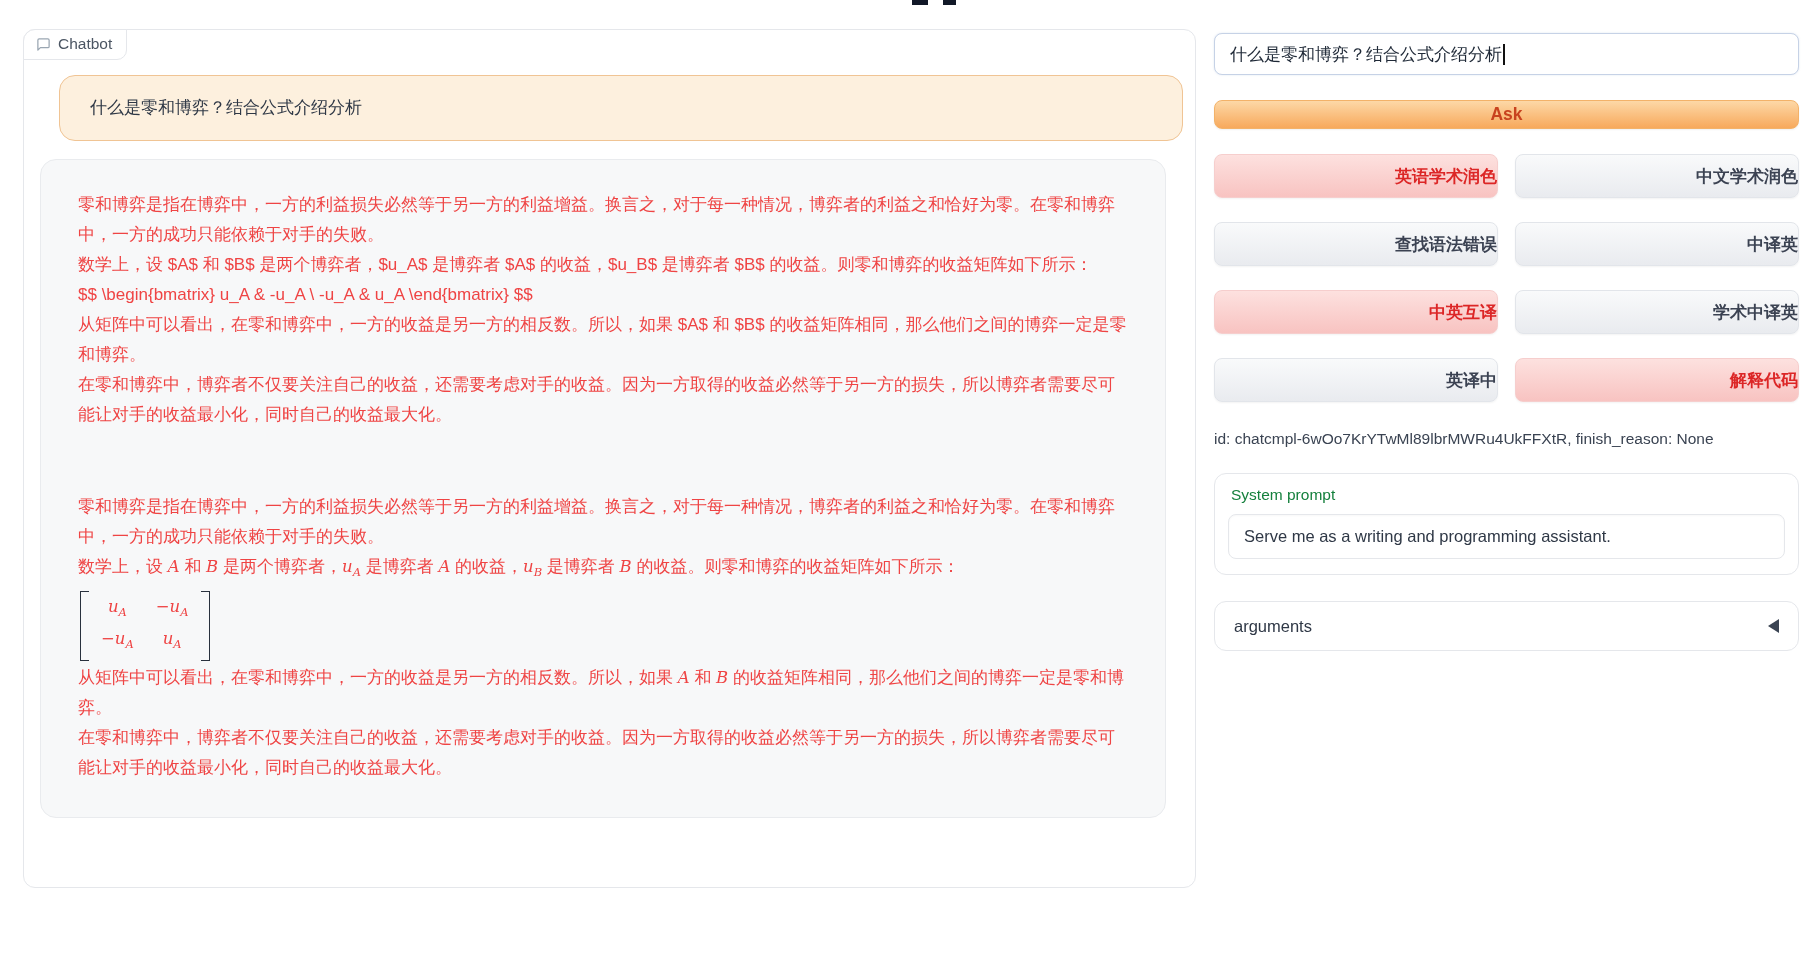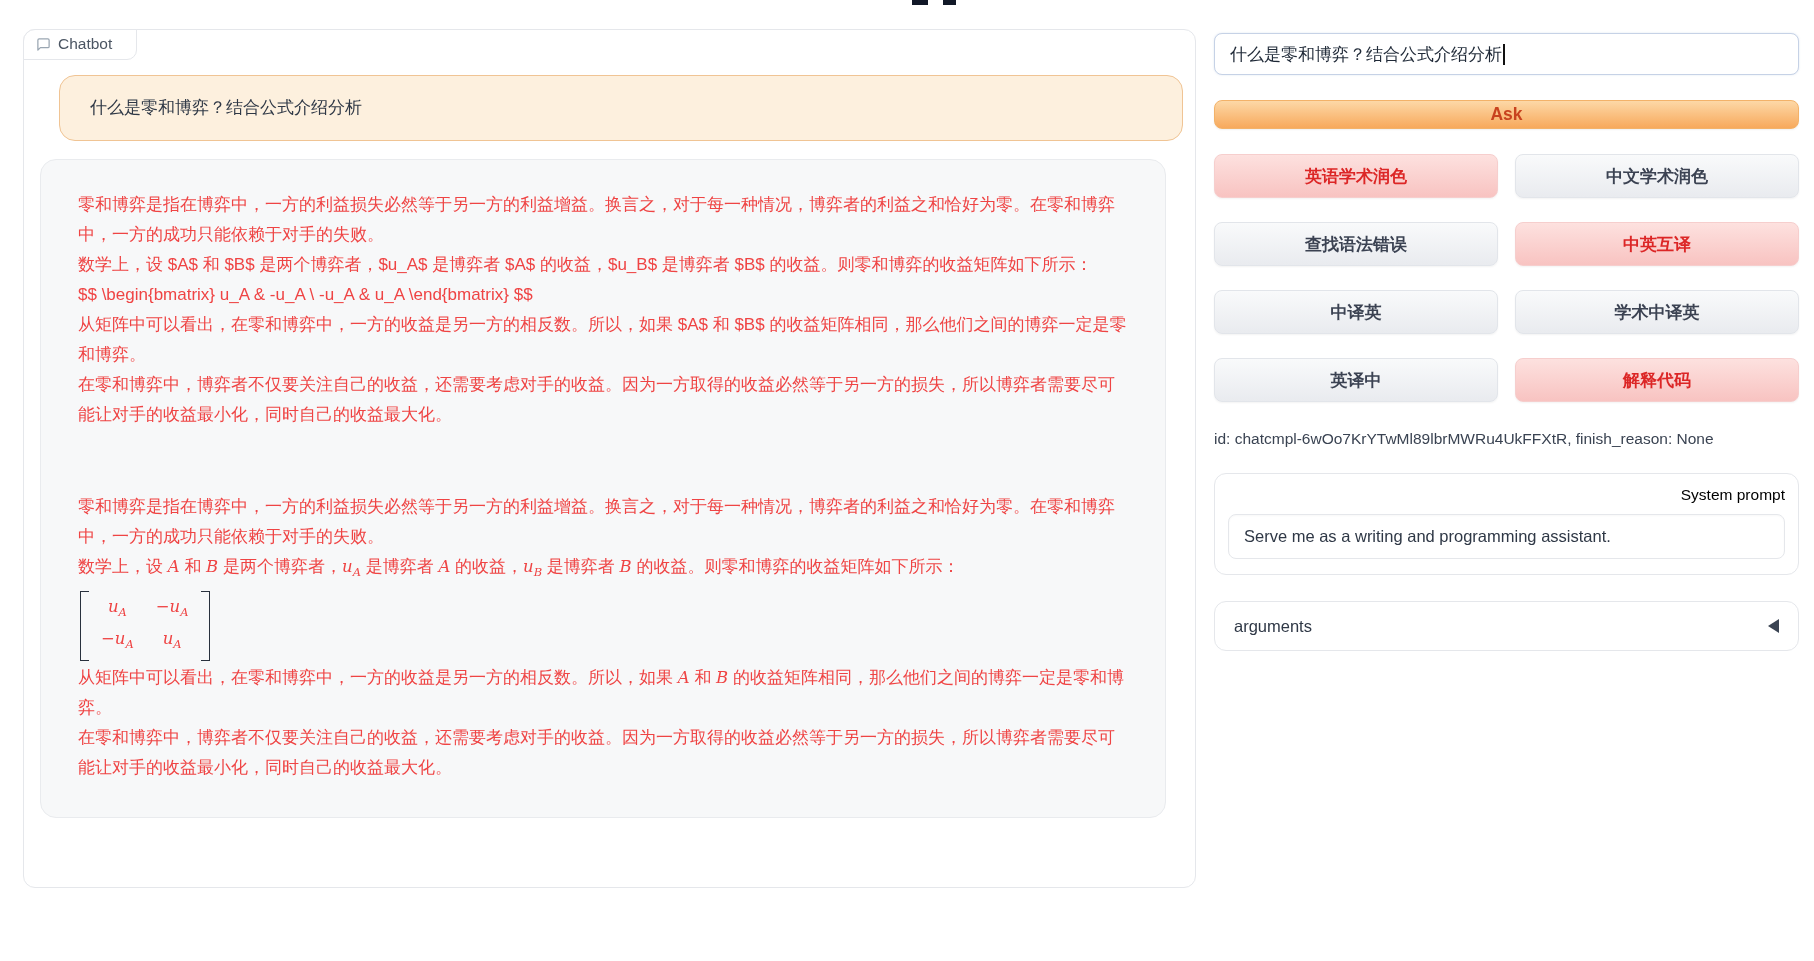--- a/index.html
+++ b/index.html
@@ -19,21 +19,21 @@
   
   .chat-panel {
     position:absolute; left:23px; top:29px; width:1173px; height:859px;
     background:#fff; border:1px solid #e5e7eb; border-radius:12px;
   }
   .chat-label {
     position:absolute; left:-1px; top:-1px;
     display:flex; align-items:center; gap:7px;
     background:#fff; border:1px solid #e5e7eb;
     border-radius:12px 0 10px 0;
-    padding:5px 24px 6px 12px;
+    padding:5px 14px 6px 12px;
     font-size:15.5px; color:#4b5563;
   }
   .bubble-user {
     position:absolute; left:35px; top:45px; width:1124px;
     background:#fdf0de; border:1px solid #f0c494; border-radius:16px;
     padding:19px 30px; font-size:17px; line-height:26px; color:#2f3846;
   }
   .bubble-bot {
     position:absolute; left:16px; top:129px; width:1126px;
     background:#f7f8f9; border:1px solid #e9ebee; border-radius:16px;
@@ -78,40 +78,40 @@
     font-size:17.5px; font-weight:bold; color:#c8431f;
     cursor:pointer; box-shadow:0 1px 2px rgba(0,0,0,.06);
   }
 
   .btn-grid {
     margin-top:25px; display:grid;
     grid-template-columns:1fr 1fr; column-gap:17px; row-gap:24px;
   }
   .fn-btn {
     height:44px; border-radius:8px;
-    display:flex; align-items:center; justify-content:center;
+    display:flex; align-items:center; justify-content:flex-end;
     font-size:17px; font-weight:bold; cursor:pointer;
     box-shadow:0 1px 2px rgba(0,0,0,.05);
   }
   .fn-gray {
     background:linear-gradient(180deg,#f9fafb 0%,#e9ebef 100%);
     border:1px solid #e2e5ea; color:#3b4252;
   }
   .fn-red {
     background:linear-gradient(180deg,#fde1df 0%,#f8c3c1 100%);
     border:1px solid #f6cecd; color:#dc2626;
   }
 
   .status-line { margin-top:28px; font-size:15.5px; color:#3a4352; }
 
   .sys-group {
     margin-top:25px; border:1px solid #e5e7eb; border-radius:12px;
     background:#fff; padding:12px 13px 15px 13px;
   }
-  .sys-label { font-size:15.5px; color:#000000; padding-left:3px;text-align:right; }
+  .sys-label { font-size:15.5px; color:#15803d; padding-left:3px; }
   .sys-input {
     margin-top:10px; border:1px solid #e5e7eb; border-radius:8px;
     background:#fff; padding:12px 15px; font-size:16.5px; color:#2f3846;
     box-shadow:inset 0 1px 2px rgba(0,0,0,.03);
   }
 
   .accordion {
     margin-top:26px; height:50px; border:1px solid #e5e7eb; border-radius:12px;
     background:#fff; display:flex; align-items:center; justify-content:space-between;
     padding:0 19px; cursor:pointer;
@@ -190,25 +190,25 @@
   <div class="btn-grid">
     <div class="fn-btn fn-red">
         <span>英语学术润色</span>
       </div>
     <div class="fn-btn fn-gray">
         <span>中文学术润色</span>
       </div>
     <div class="fn-btn fn-gray">
         <span>查找语法错误</span>
       </div>
+    <div class="fn-btn fn-gray">
+        <span>中译英</span>
+      </div>
     <div class="fn-btn fn-red">
         <span>中英互译</span>
-      </div>
-    <div class="fn-btn fn-gray">
-        <span>中译英</span>
       </div>
     <div class="fn-btn fn-gray">
         <span>学术中译英</span>
       </div>
     <div class="fn-btn fn-gray">
         <span>英译中</span>
       </div>
     <div class="fn-btn fn-red">
         <span>解释代码</span>
       </div>

